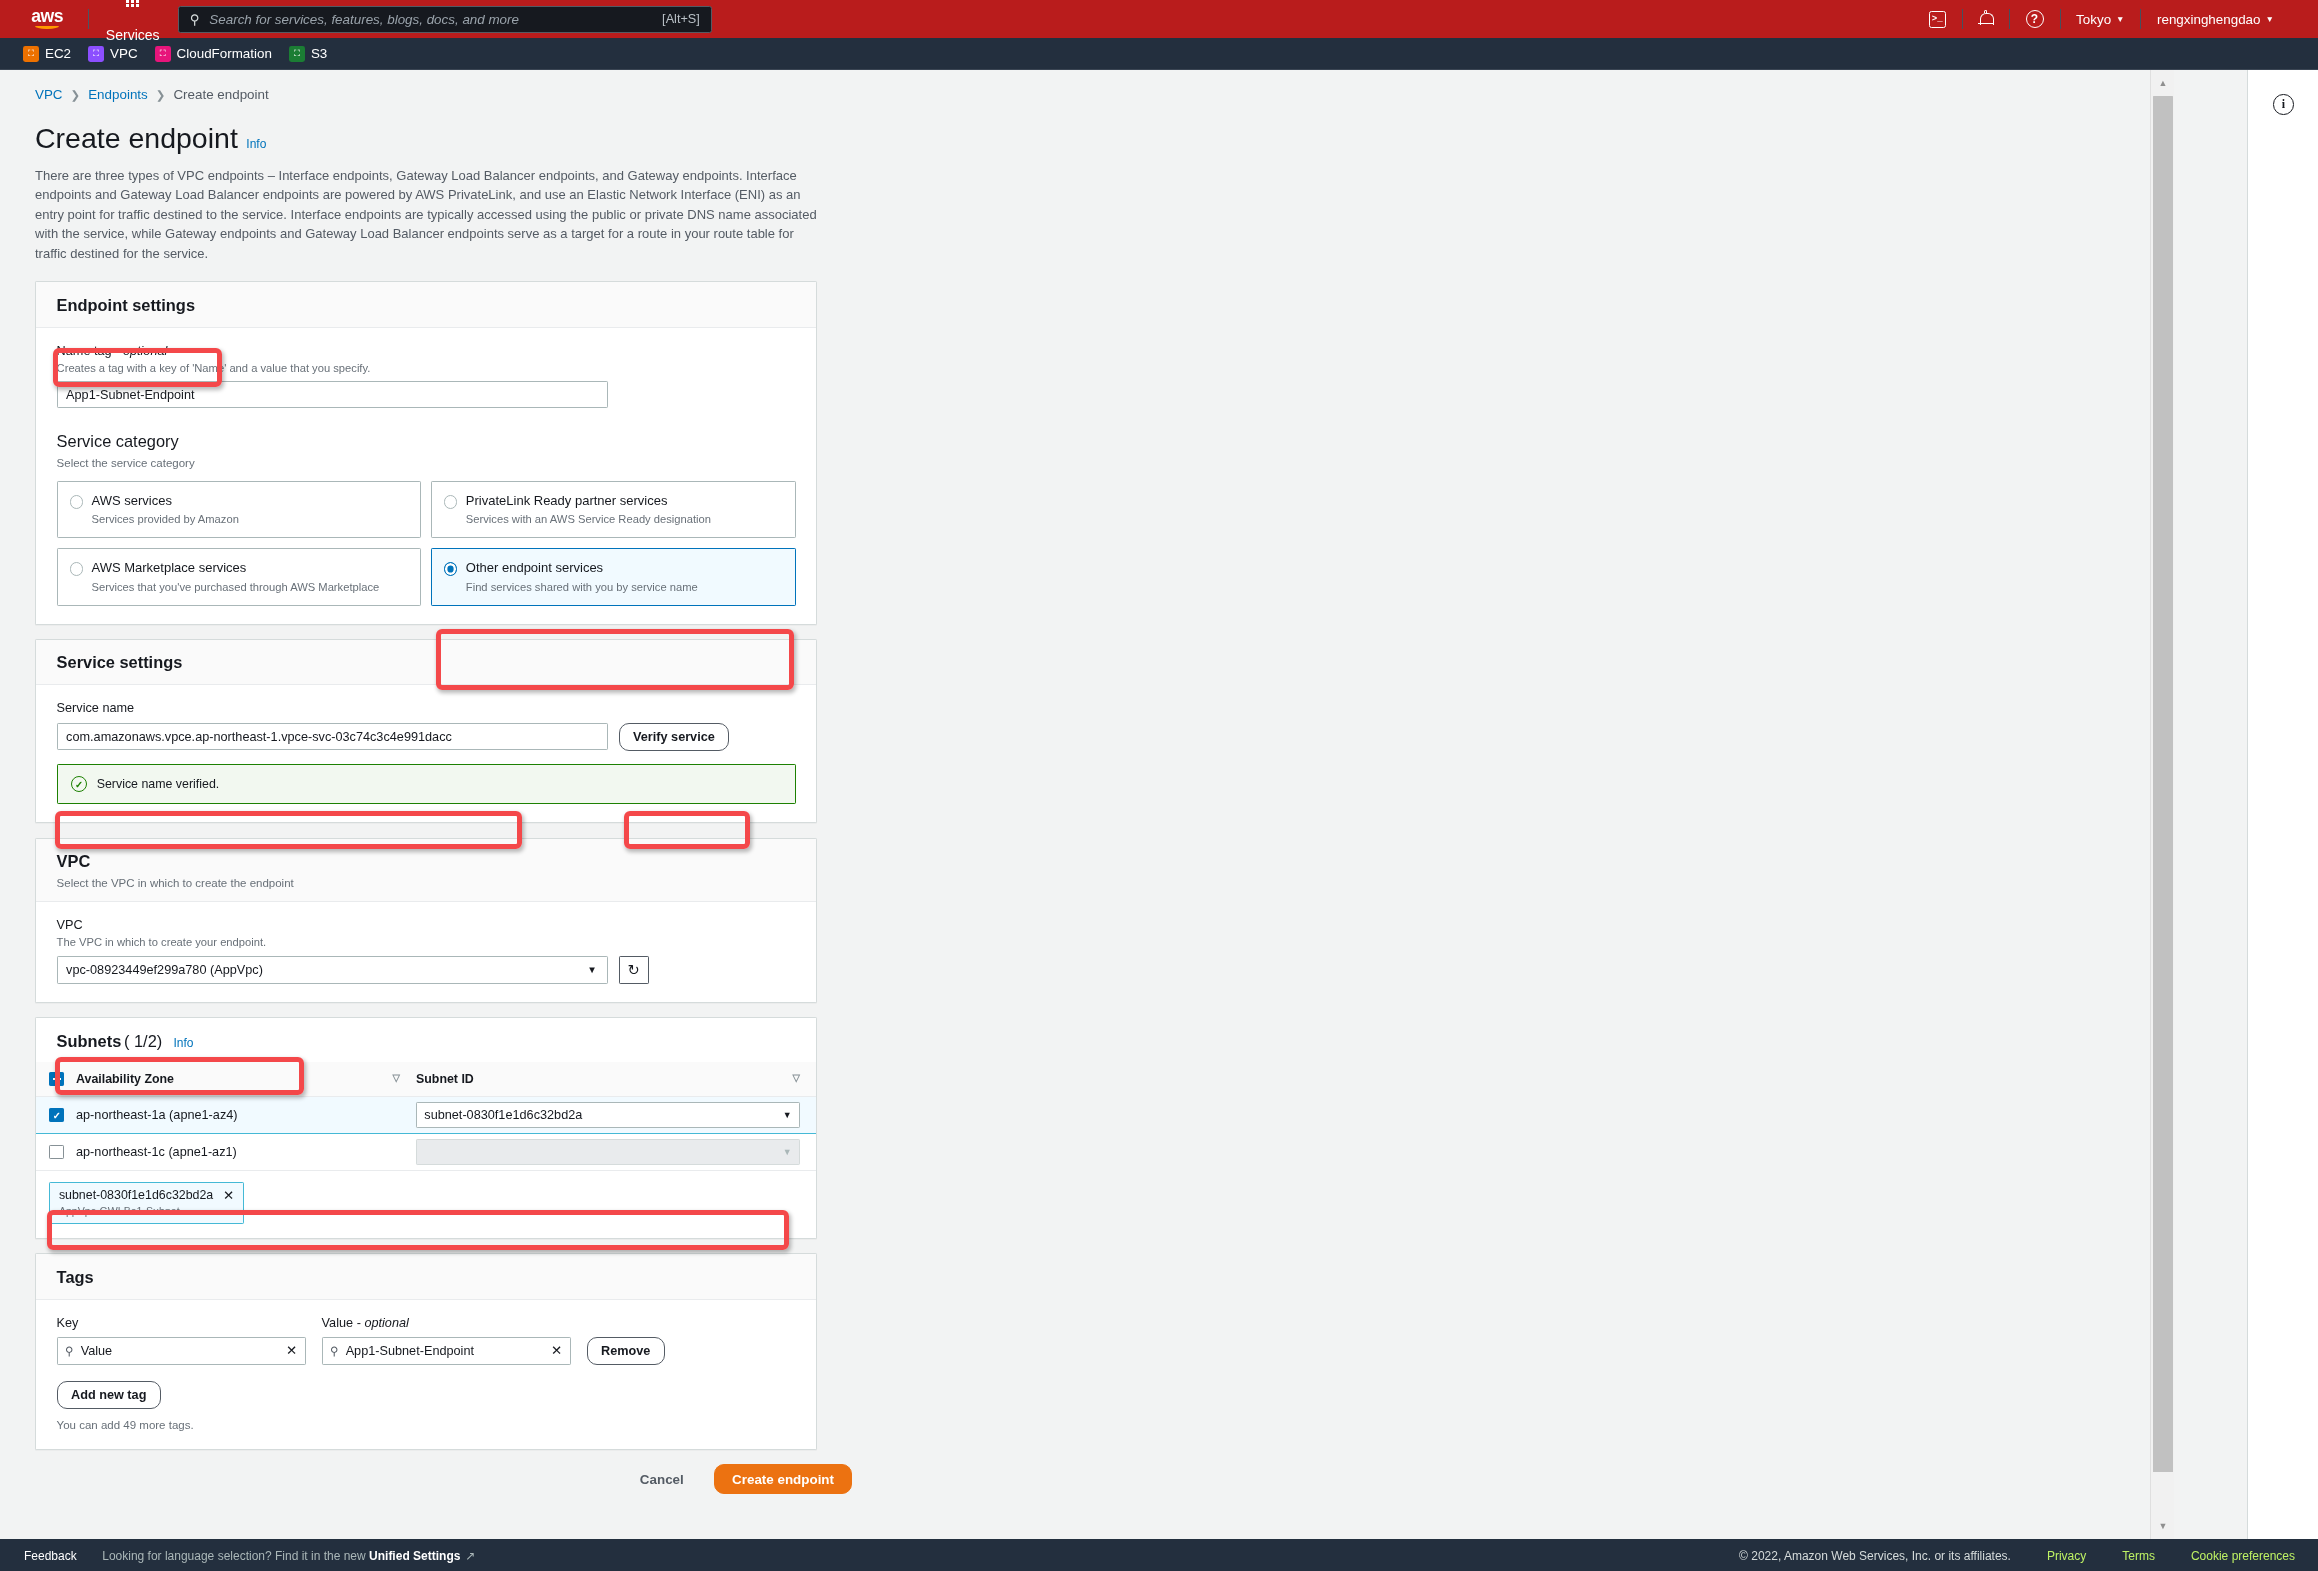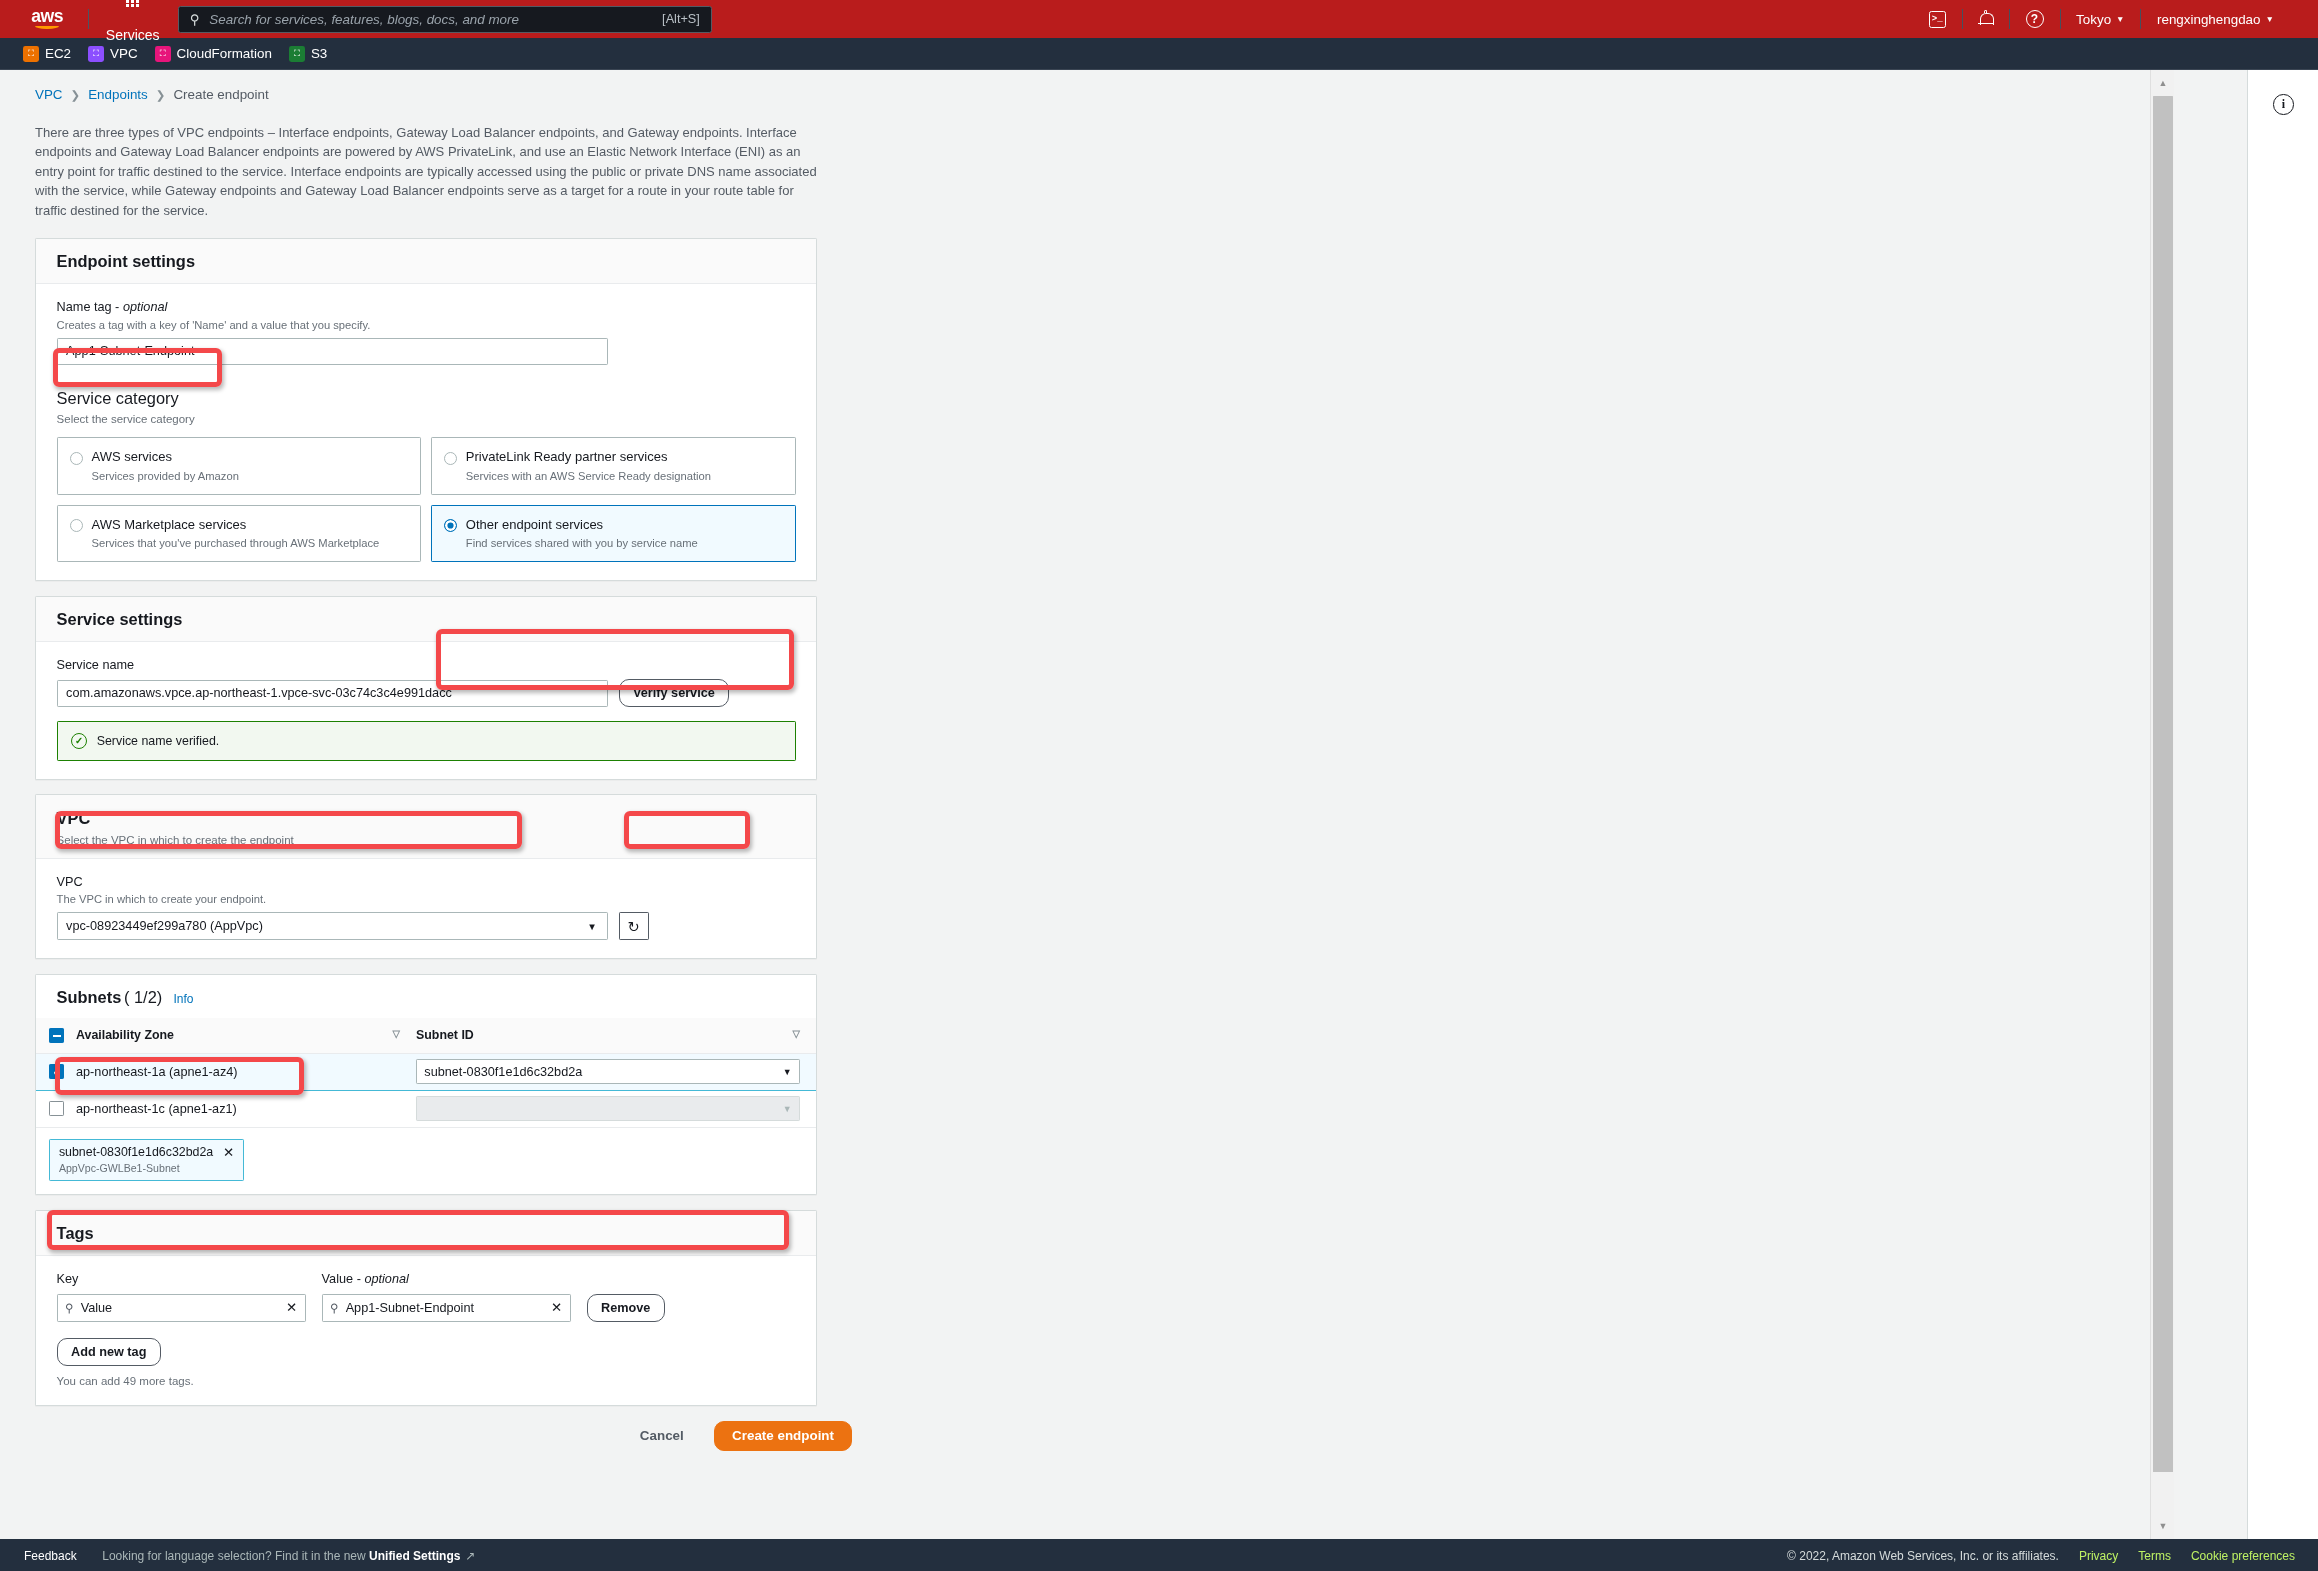--- a/index.html
+++ b/index.html
@@ -317,21 +317,21 @@
   .footer {
     height: 33px; background: #232f3e;
     display: flex; align-items: center;
     padding: 0 24px; color: #d5dbdb; font-size: 12px;
   }
   .footer .fleft { display: flex; align-items: flex-end; gap: 25.5px; }
   .footer .fb { color: #ffffff; cursor: pointer; }
   .footer .lang { color: #aab7b8; }
   .footer .lang b { color: #ffffff; font-weight: 700; }
   .footer .ext { display:inline-block; margin-left:4.9px; }
-  .footer .fright { margin-left: auto; display: flex; align-items: center; gap: 20px; }
+  .footer .fright { margin-left: auto; display: flex; align-items: center; gap: 36px; }
   .footer .fright .cp { color: #d5dbdb; }
   .footer .fright a { color: #bef264; text-decoration: none; cursor: pointer; }
 
   
   .hl {
     position: absolute;
     border: 5.5px solid #f4484a;
     border-radius: 6px;
     pointer-events: none;
     box-shadow: 1.2px 2.4px 4.2px rgba(0,0,0,0.28);
@@ -417,20 +417,23 @@
     <div class="inner">
 
       <div class="breadcrumb">
         <a>VPC</a>
         <span class="chev">❯</span>
         <a>Endpoints</a>
         <span class="chev">❯</span>
         <span class="cur">Create endpoint</span>
       </div>
 
+      <div>
+        <h1 class="page-title">Create endpoint</h1><a class="info-link">Info</a>
+      </div>
       <div class="page-desc">There are three types of VPC endpoints – Interface endpoints, Gateway Load Balancer endpoints, and Gateway endpoints. Interface endpoints and Gateway Load Balancer endpoints are powered by AWS PrivateLink, and use an Elastic Network Interface (ENI) as an entry point for traffic destined to the service. Interface endpoints are typically accessed using the public or private DNS name associated with the service, while Gateway endpoints and Gateway Load Balancer endpoints serve as a target for a route in your route table for traffic destined for the service.</div>
 
       <div class="card">
         <div class="card-head">
           <div class="card-title">Endpoint settings</div>
         </div>
         <div class="card-body">
           <div class="field-label"><span>Name tag - </span><span class="opt">optional</span></div>
           <div class="field-hint">Creates a tag with a key of 'Name' and a value that you specify.</div>
           <div class="fakeinput" id="nameTagInput">App1-Subnet-Endpoint</div>

